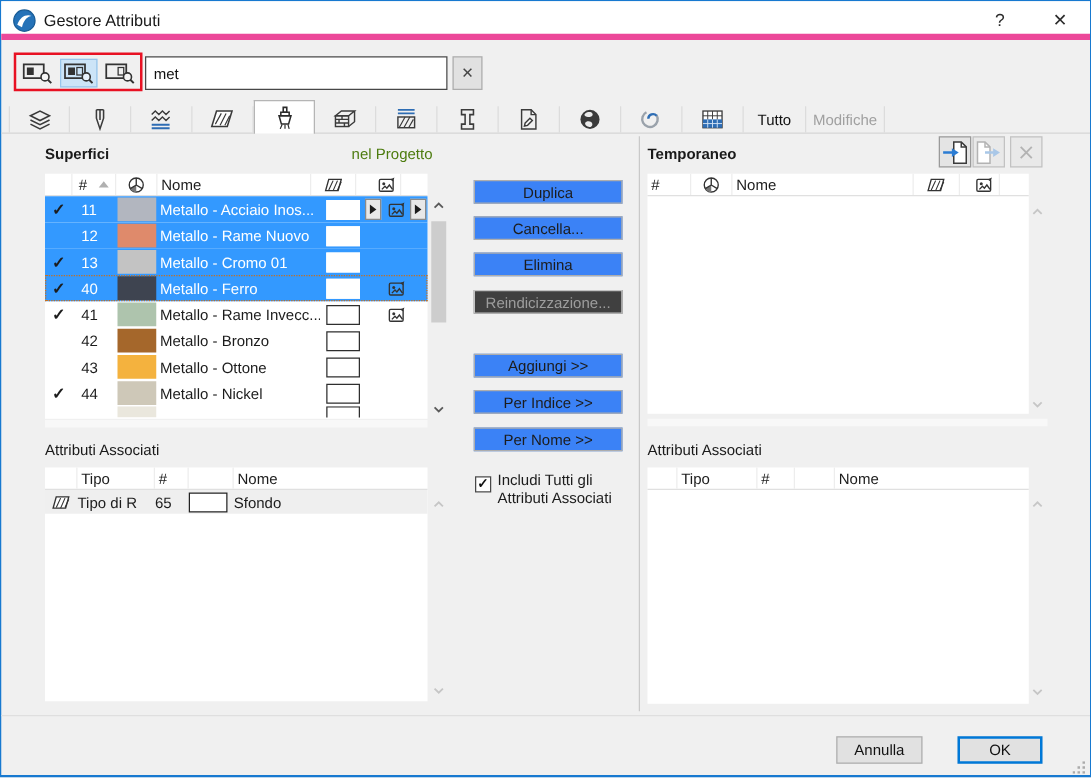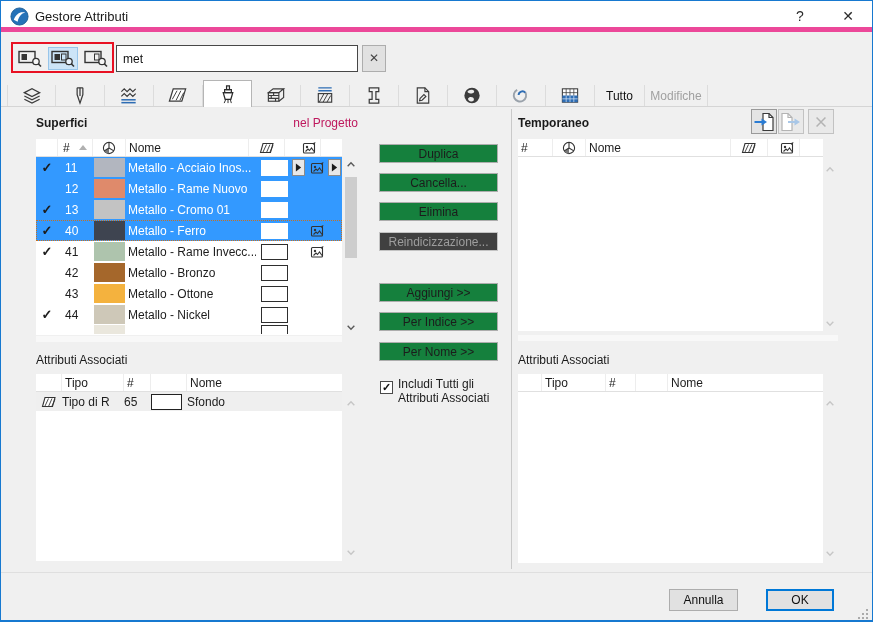--- a/index.html
+++ b/index.html
@@ -28,21 +28,21 @@
   .tab{position:absolute;top:5px;height:21px;width:49px;border-right:1px solid #dcdcdc;display:flex;align-items:center;justify-content:center;}
   .tab:first-child{border-left:1px solid #dcdcdc;}
   .tab.active{top:0;height:27px;background:#fff;border:1px solid #b5b5b5;border-bottom:none;z-index:3;}
   .ttab{position:absolute;top:5px;height:21px;display:flex;align-items:center;justify-content:center;border-right:1px solid #dcdcdc;}
   .ttab .lbl{font-size:12px;}
   .ttab.active .lbl{font-weight:normal;color:#111;}
   .ttab.disabled .lbl{color:#a0a0a0;}
 
   
   .plabel{position:absolute;font-weight:bold;color:#1a1a1a;}
-  .scope{position:absolute;left:204px;top:115px;width:153px;text-align:right;color:#be185d;}
+  .scope{position:absolute;left:192px;top:115px;width:153px;text-align:right;color:#4d7c0f;}
 
   
   .tbl{position:absolute;background:#fff;}
   .thead{display:flex;height:18px;border-bottom:1px solid #e0e0e0;align-items:center;}
   .thead .hc{height:100%;display:flex;align-items:center;border-right:1px solid #ededed;padding:0 3px;color:#1c1c1c;}
   .rows{position:relative;}
   .srow{display:flex;height:21px;align-items:center;}
   .srow.selected{background:#3399ff;color:#fff;}
   .srow.focused{outline:1px dotted #c8701e;outline-offset:-1px;}
   .srow.partial{height:9px;overflow:hidden;align-items:flex-start;}
@@ -87,21 +87,21 @@
   .cr-tex{width:24px;display:flex;justify-content:center;}
   .cr-fil{flex:1;}
 
   .cb-icon{width:24px;}
   .cb-tipo{width:64px;}
   .cb-num{width:30px;}
   .cb-sp{width:32px;}
   .cb-nome{flex:1;}
 
   
-  .mbtn{position:absolute;left:378px;width:119px;height:19px;background:#15803d;border:1px solid #adadad;font-size:12px;display:flex;align-items:center;justify-content:center;color:#1c1c1c;}
+  .mbtn{position:absolute;left:378px;width:119px;height:19px;background:#3b82f6;border:1px solid #adadad;font-size:12px;display:flex;align-items:center;justify-content:center;color:#1c1c1c;}
   .mbtn.disabled{color:#9d9d9d;border-color:#c3c3c3;background:#404040;}
   .divider{position:absolute;left:510px;top:108px;width:1px;height:460px;background:#c9c9c9;}
   .cb-box{position:absolute;left:379px;top:380px;width:13px;height:13px;background:#fff;border:1px solid #494949;display:flex;align-items:center;justify-content:center;font-size:11px;font-weight:bold;color:#111;line-height:11px;}
   .cb-label{position:absolute;left:397px;top:376px;width:104px;line-height:14px;color:#1c1c1c;}
 
   
   .rtb{position:absolute;top:108px;width:26px;height:25px;display:flex;align-items:center;justify-content:center;background:#e4e4e4;border:1px solid #9a9a9a;}
   .rtb.disabled{background:#e9e9e9;border-color:#c2c2c2;}
 
   

